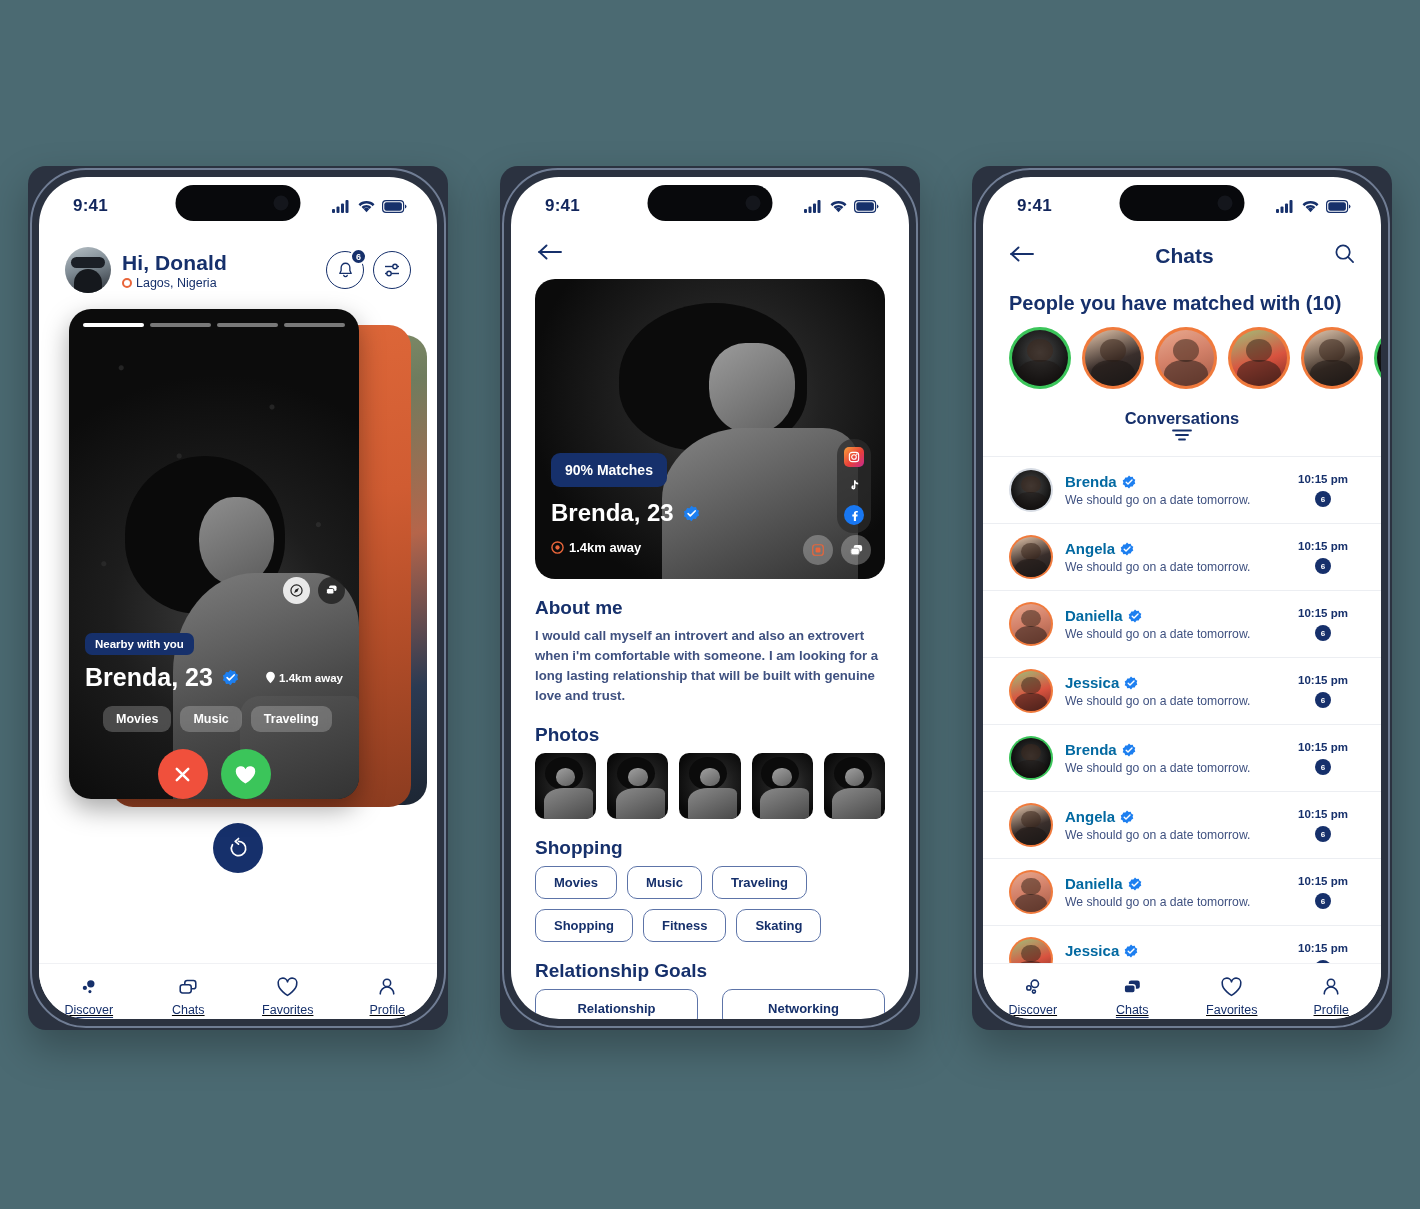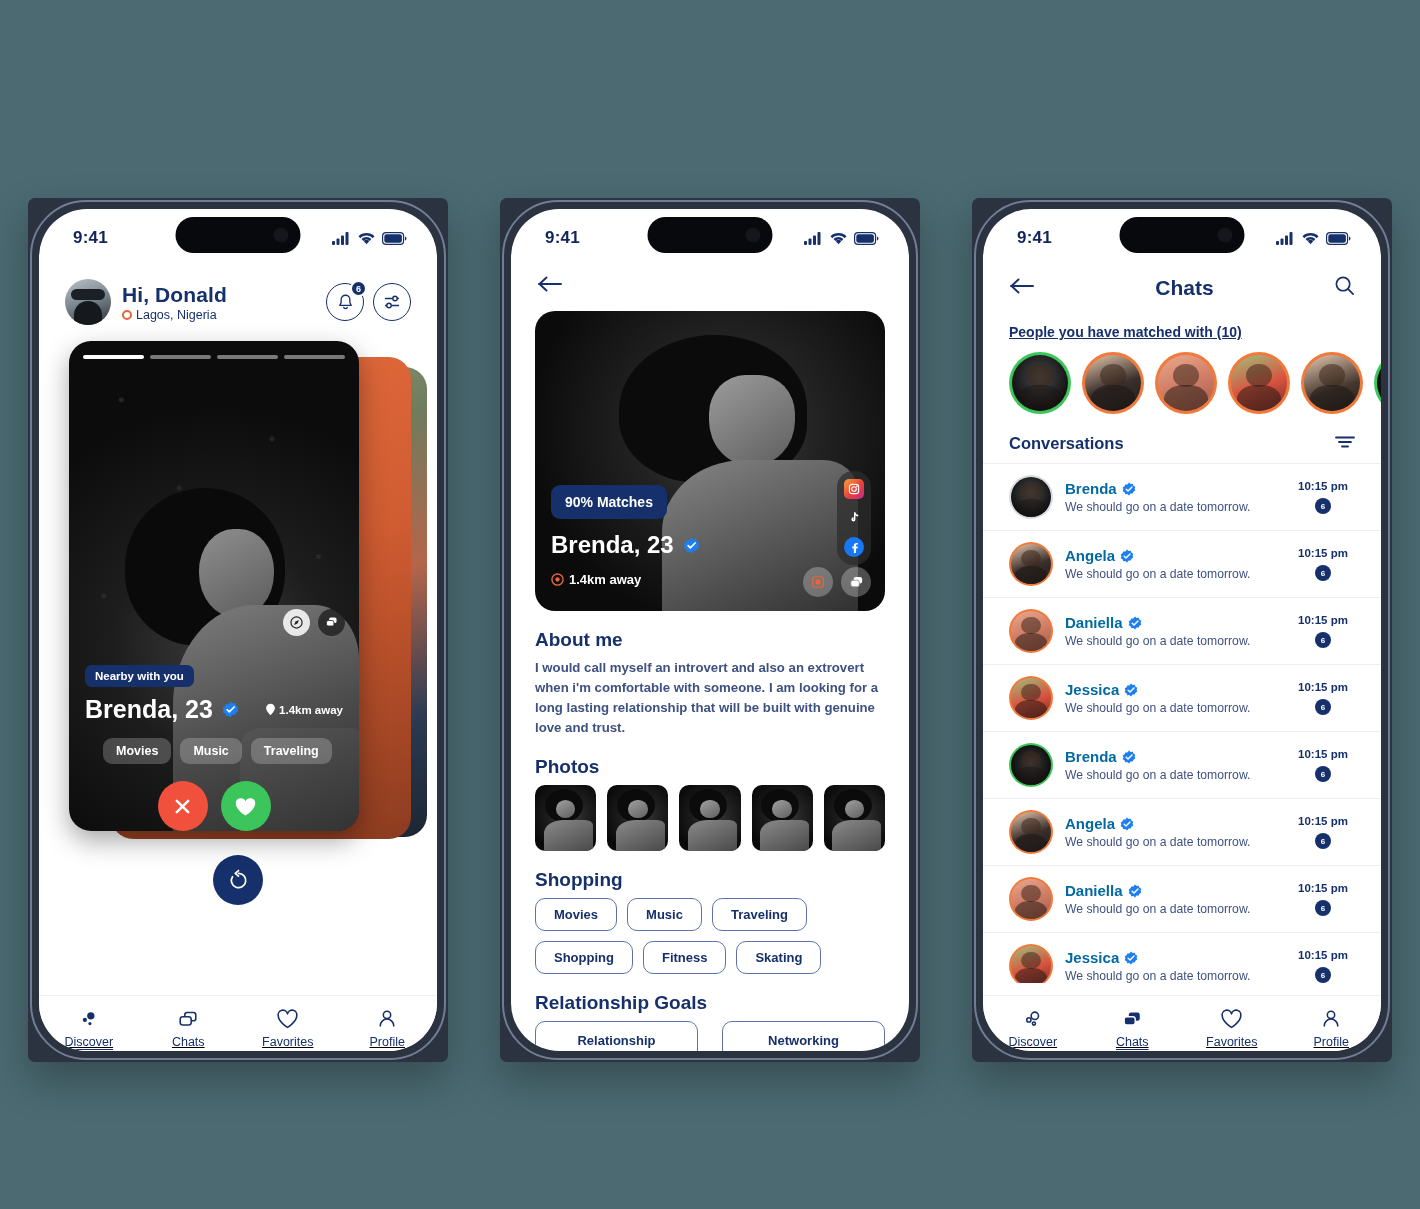--- a/index.html
+++ b/index.html
@@ -8,25 +8,24 @@
     background: #4b6a72;
     font-family: "Liberation Sans", sans-serif;
     overflow: hidden;
   }
   .stage { position: relative; width: 1420px; height: 1209px; }
 
   
   .phone {
     position: absolute;
     width: 420px; height: 864px;
-    border-radius: 7px;
+    border-radius: 18px;
     background: #2b3240;
     padding: 11px;
     box-shadow: 0 18px 40px rgba(0,0,0,.28);
-    margin-top: 32px;
   }
   .phone::before{
     content:""; position:absolute; inset:2px; border-radius:56px;
     border:2px solid #7d8ba3; pointer-events:none; opacity:.85;
   }
   .phone-inner {
     position: relative; width: 100%; height: 100%;
     background: #ffffff; border-radius: 48px; overflow: hidden;
   }
   #phone1 { left: 28px;  top: 166px; }
@@ -228,27 +227,28 @@
   }
   .goals { display: flex; gap: 24px; margin-top: 4px; }
   .goal {
     flex: 1; text-align: center; border: 1.4px solid #5d74a8; color: #16306b;
     font-size: 13px; font-weight: 600; padding: 11px 0; border-radius: 10px;
   }
 
   
   .p3-head { display: flex; align-items: center; padding: 14px 26px 0 26px; }
   .p3-title { flex: 1; text-align: center; color: #16306b; font-size: 21px; font-weight: 700; }
-  .p3-sub { color: #16306b; font-size: 14px; font-weight: 700; padding: 24px 26px 0 26px; text-decoration: underline; }
+  .p3-sub { color: #16306b; font-size: 20px; font-weight: 700; padding: 24px 26px 0 26px; }
   .matchrow { display: flex; gap: 11px; padding: 12px 0 0 26px; overflow: hidden; }
   .m-av { width: 62px; height: 62px; border-radius: 50%; flex: 0 0 62px; padding: 3px; }
   .m-av .inner { width: 100%; height: 100%; border-radius: 50%; overflow: hidden; position: relative; }
   .conv-head {
     display: flex; align-items: center; justify-content: space-between;
     padding: 20px 26px 0 26px;
+    flex-direction: column;
   }
   .conv-head .t { color: #16306b; font-size: 16.5px; font-weight: 700; }
   .convlist { margin-top: 10px; height: 520px; overflow: hidden; }
   .conv {
     display: flex; align-items: center; gap: 12px; padding: 11px 26px;
     border-top: 1px solid #eceef2;
   }
   .c-av { width: 44px; height: 44px; border-radius: 50%; flex: 0 0 44px; padding: 2px; }
   .c-av .inner { width: 100%; height: 100%; border-radius: 50%; overflow: hidden; position: relative; }
   .c-mid { flex: 1; min-width: 0; }

